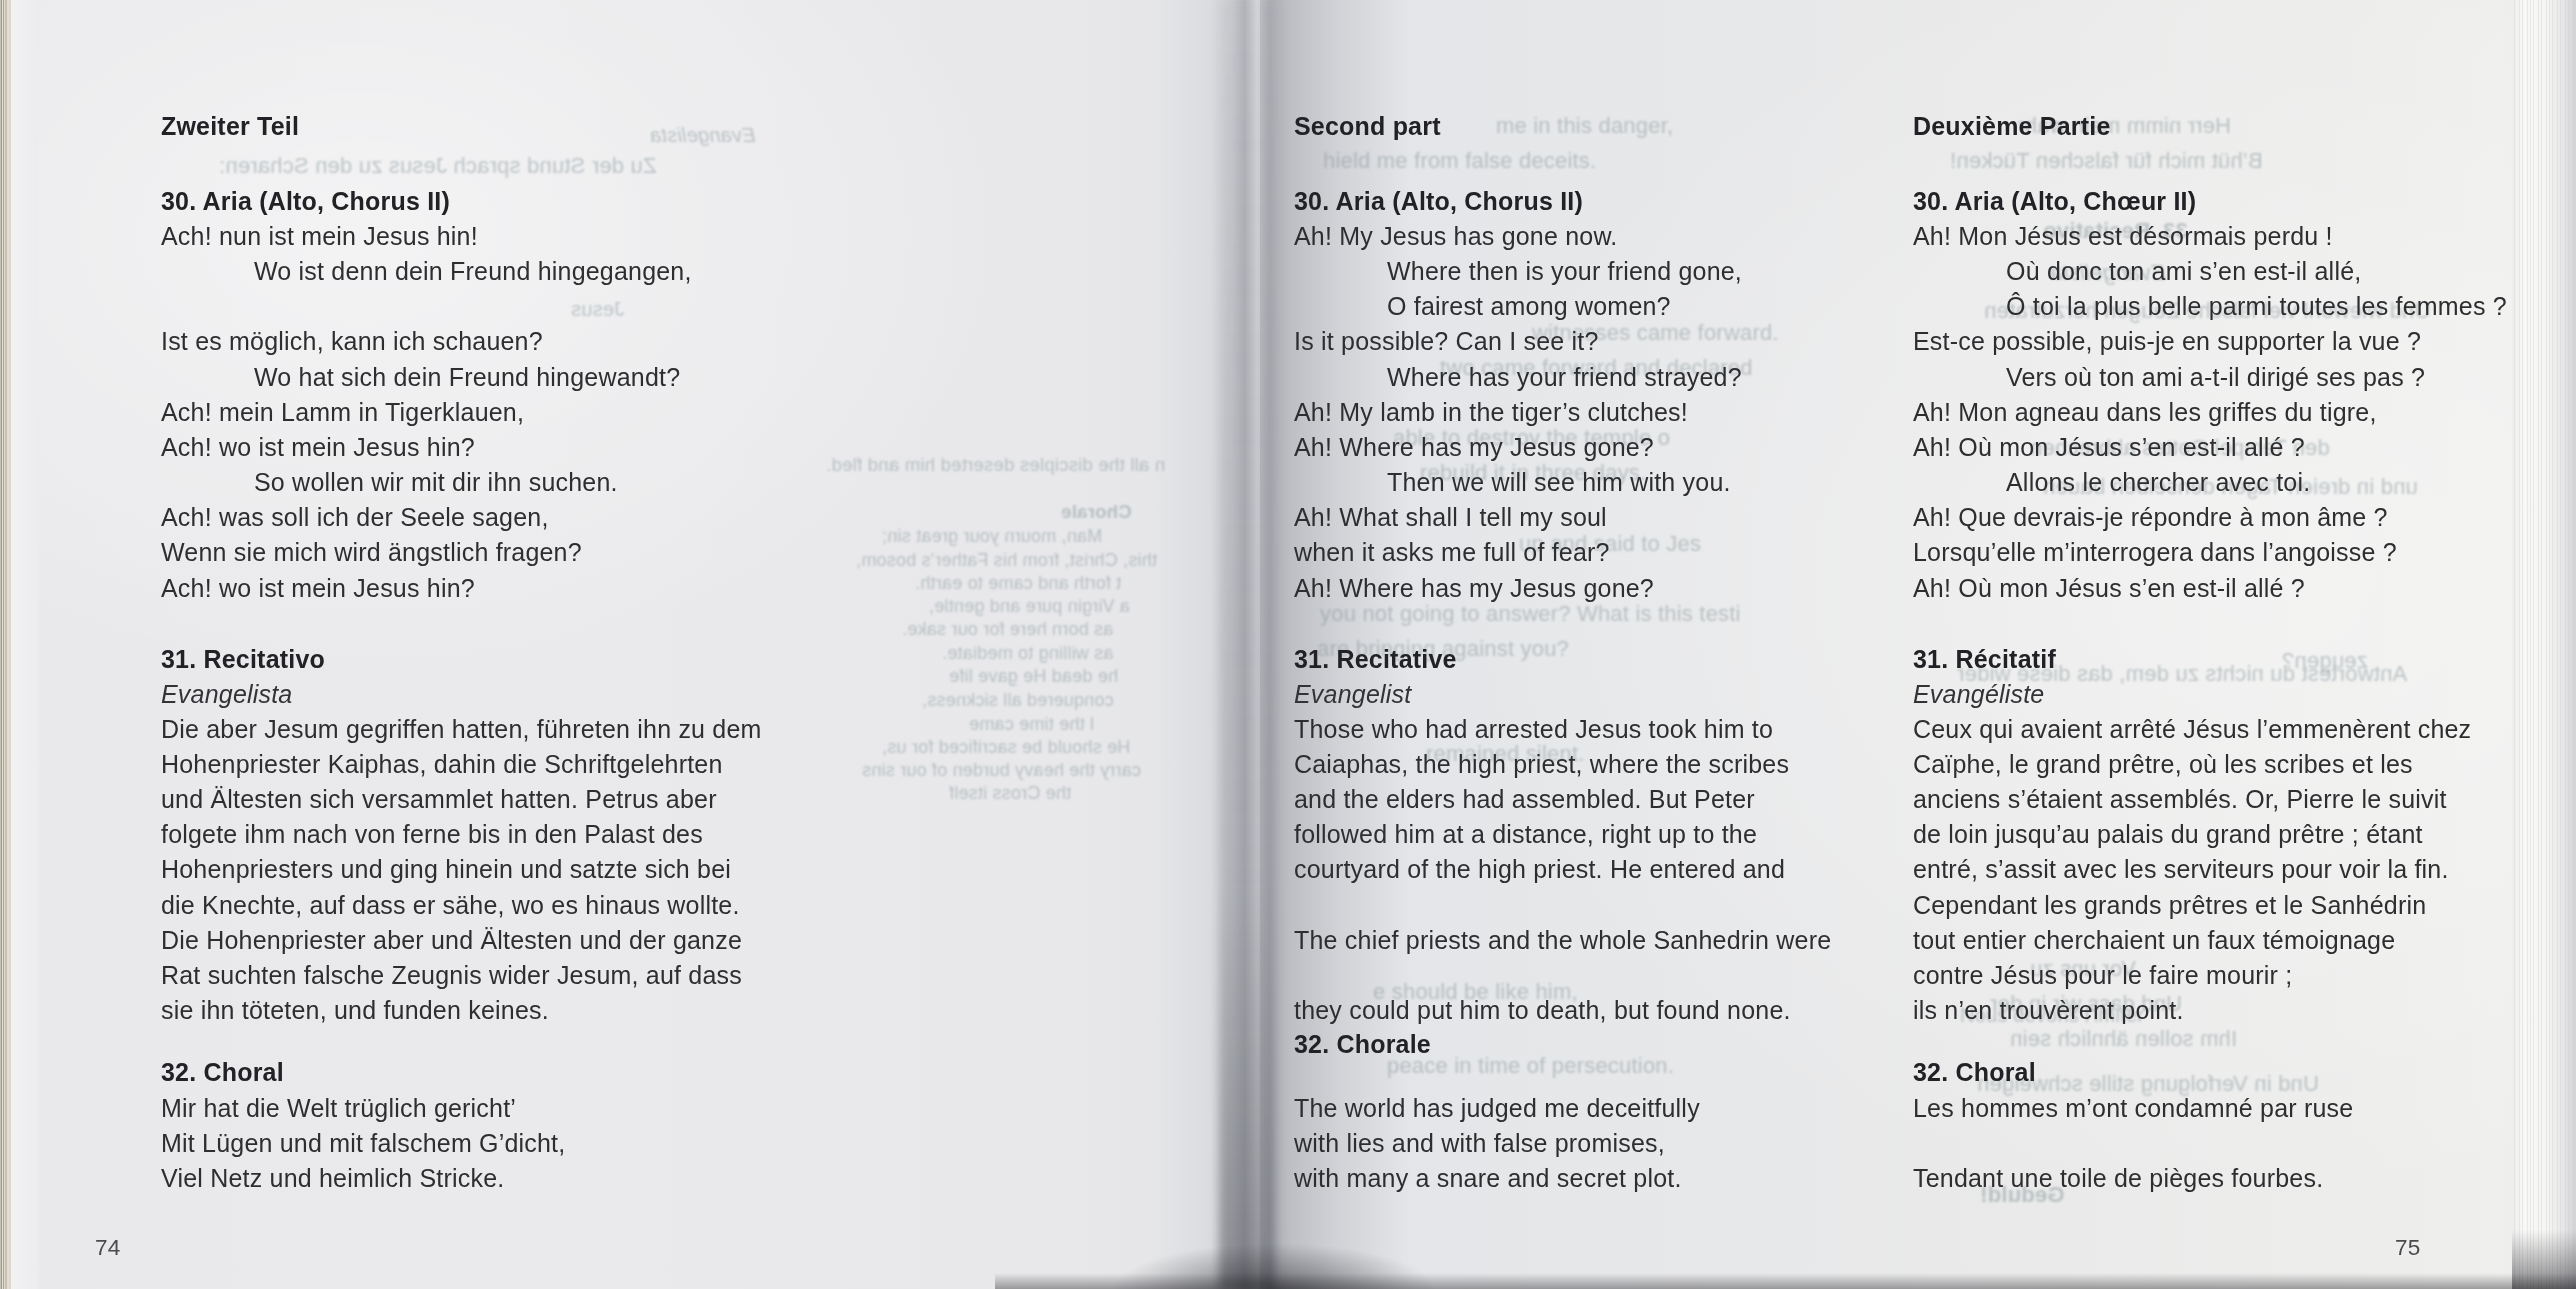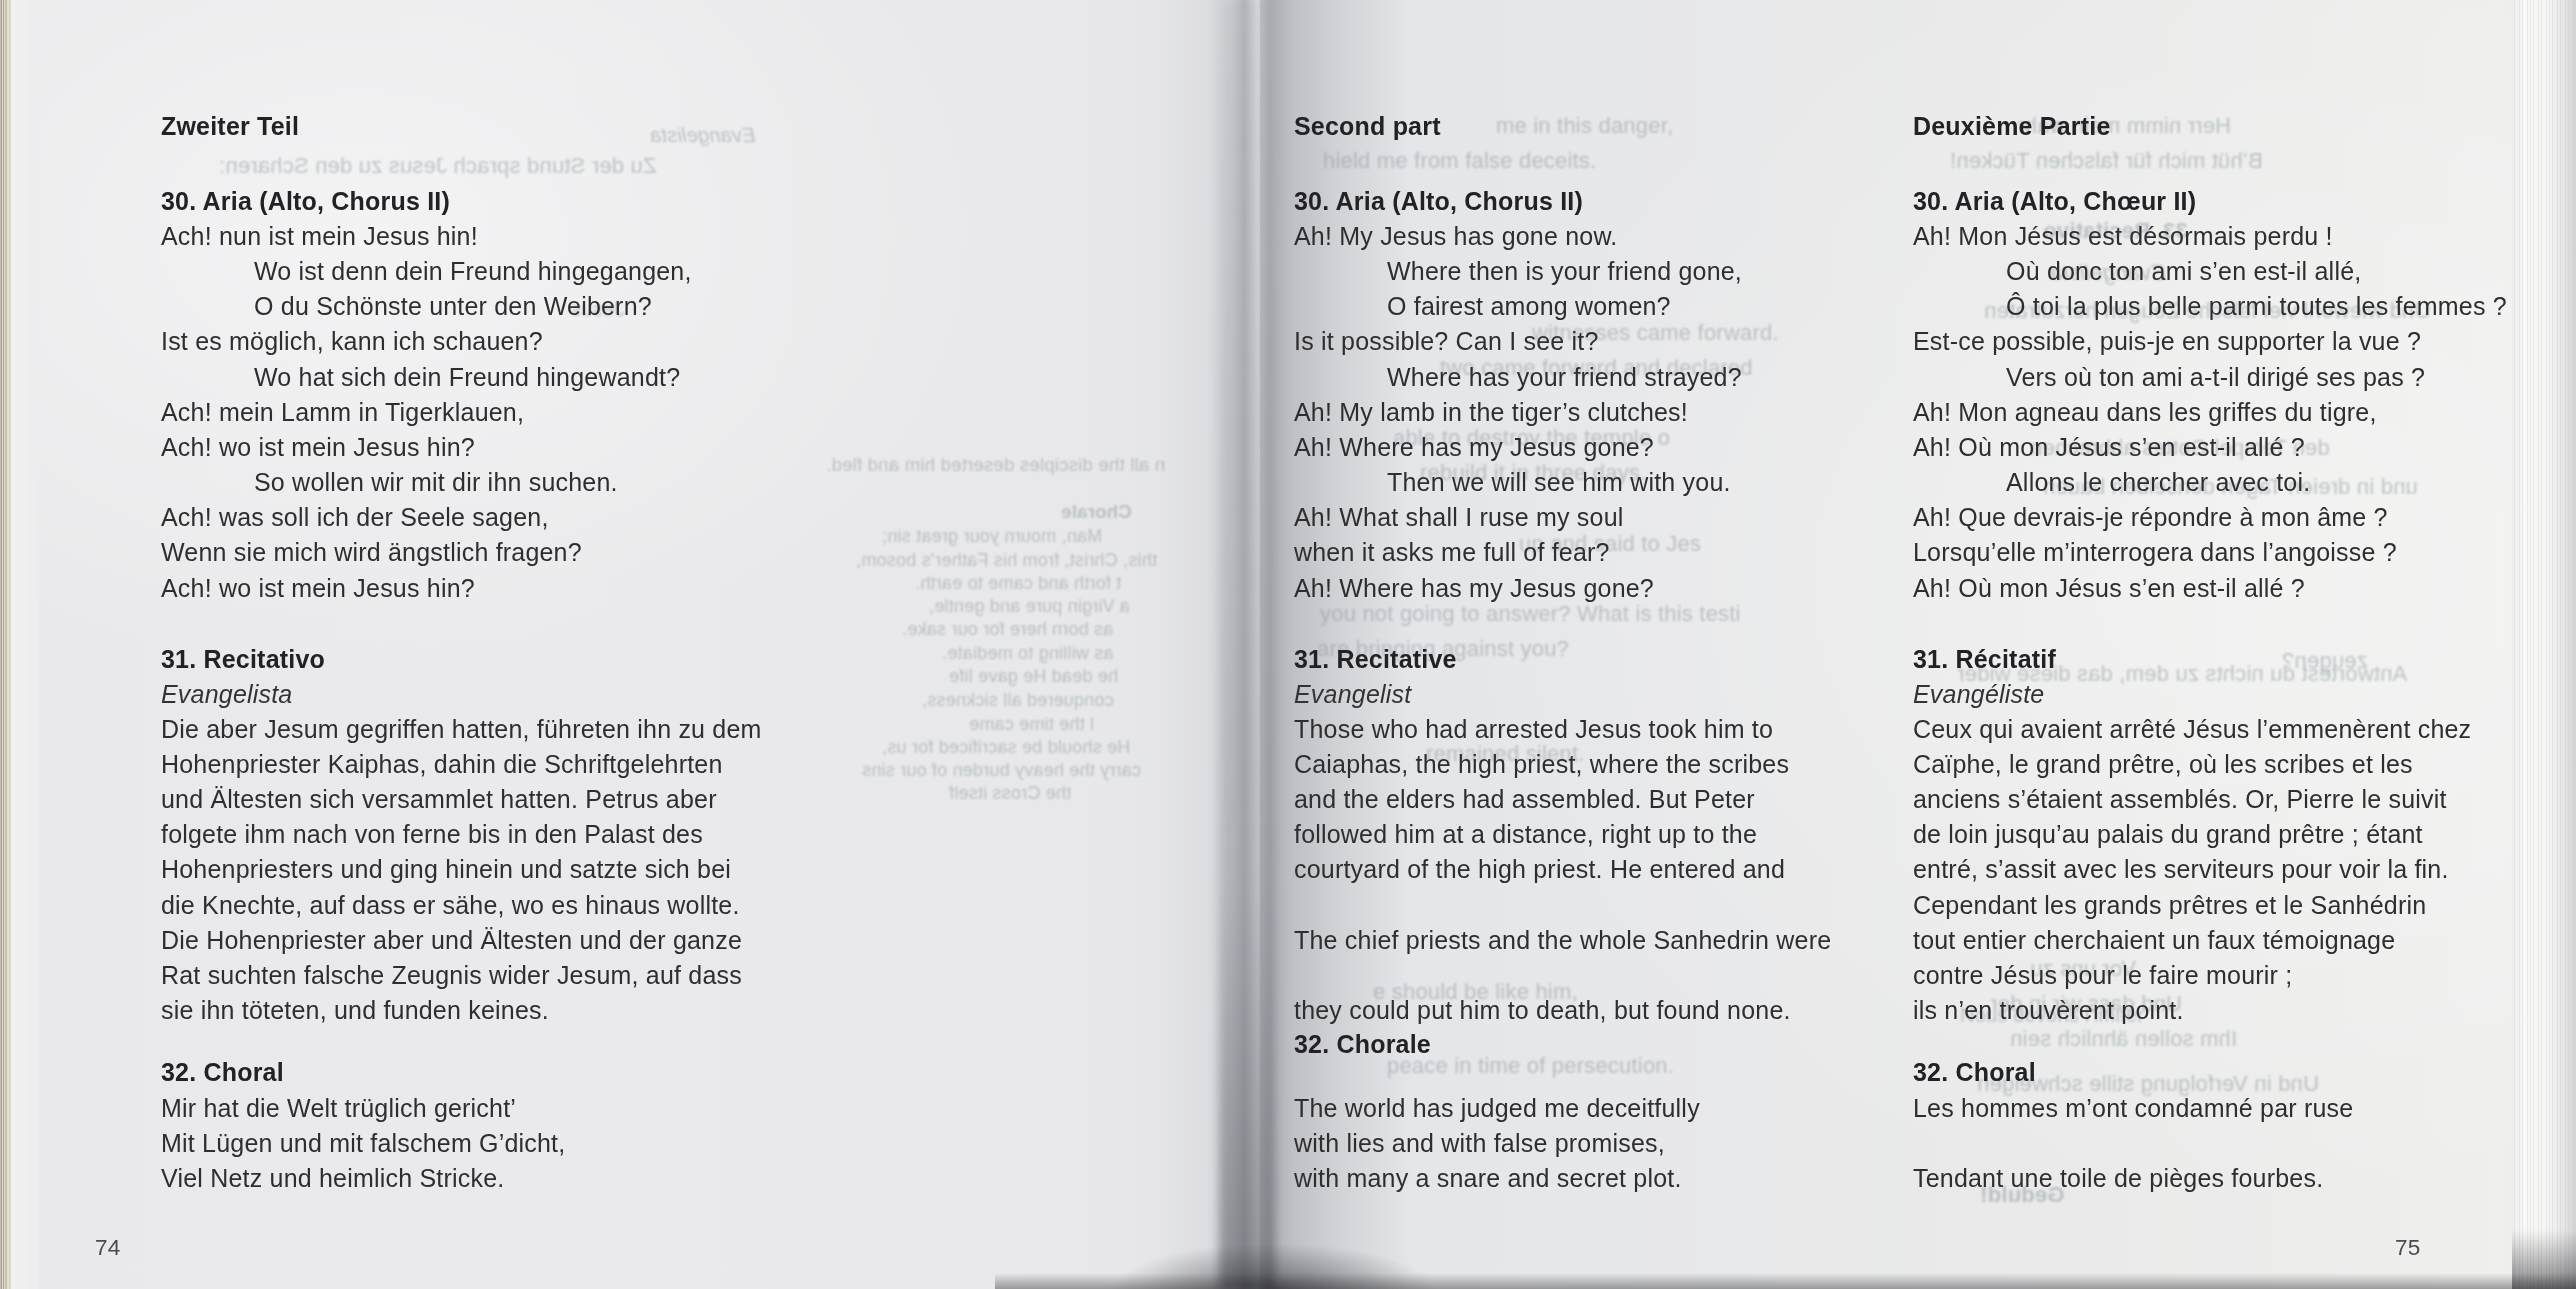--- a/index.html
+++ b/index.html
@@ -76,21 +76,20 @@
         <div class="ghost mir" style="left: 969px; top: 711px; font-size: 18px;">l the time came</div>
         <div class="ghost mir" style="left: 882px; top: 734px; font-size: 18px;">He should be sacrificed for us,</div>
         <div class="ghost mir" style="left: 862px; top: 757px; font-size: 18px;">carry the heavy burden of our sins</div>
         <div class="ghost mir" style="left: 949px; top: 780px; font-size: 18px;">the Cross itself</div>
       </div>
     <div class="column" style="left:161px;width:995px;">
         <div class="trow part-title" style="top: 109px;">Zweiter Teil</div>
         <div class="trow heading" style="top: 184px;">30. Aria (Alto, Chorus II)</div>
         <div class="trow line" style="top: 219px;">Ach! nun ist mein Jesus hin!</div>
         <div class="trow line indent" style="top: 254px;">Wo ist denn dein Freund hingegangen,</div>
-        <div class="trow line indent" style="top: 289px;">O du Schönste unter den Weibern?</div>
         <div class="trow line" style="top: 324px;">Ist es möglich, kann ich schauen?</div>
         <div class="trow line indent" style="top: 360px;">Wo hat sich dein Freund hingewandt?</div>
         <div class="trow line" style="top: 395px; text-align: right;">Ach! mein Lamm in Tigerklauen,</div>
         <div class="trow line" style="top: 430px;">Ach! wo ist mein Jesus hin?</div>
         <div class="trow line indent" style="top: 465px;">So wollen wir mit dir ihn suchen.</div>
         <div class="trow line" style="top: 500px;">Ach! was soll ich der Seele sagen,</div>
         <div class="trow line" style="top: 535px;">Wenn sie mich wird ängstlich fragen?</div>
         <div class="trow line" style="top: 571px;">Ach! wo ist mein Jesus hin?</div>
         <div class="trow heading" style="top: 642px;">31. Recitativo</div>
         <div class="trow speaker" style="top: 677px;">Evangelista</div>
@@ -151,21 +150,21 @@
         <div class="trow part-title" style="top: 109px;">Second part</div>
         <div class="trow heading" style="top: 184px;">30. Aria (Alto, Chorus II)</div>
         <div class="trow line" style="top: 219px;">Ah! My Jesus has gone now.</div>
         <div class="trow line indent" style="top: 254px;">Where then is your friend gone,</div>
         <div class="trow line indent" style="top: 289px;">O fairest among women?</div>
         <div class="trow line" style="top: 324px;">Is it possible? Can I see it?</div>
         <div class="trow line indent" style="top: 360px;">Where has your friend strayed?</div>
         <div class="trow line" style="top: 395px;">Ah! My lamb in the tiger’s clutches!</div>
         <div class="trow line" style="top: 430px;">Ah! Where has my Jesus gone?</div>
         <div class="trow line indent" style="top: 465px;">Then we will see him with you.</div>
-        <div class="trow line" style="top: 500px;">Ah! What shall I ruse my soul</div>
+        <div class="trow line" style="top: 500px;">Ah! What shall I tell my soul</div>
         <div class="trow line" style="top: 535px;">when it asks me full of fear?</div>
         <div class="trow line" style="top: 571px;">Ah! Where has my Jesus gone?</div>
         <div class="trow heading" style="top: 642px;">31. Recitative</div>
         <div class="trow speaker" style="top: 677px;">Evangelist</div>
         <div class="trow line" style="top: 712px;">Those who had arrested Jesus took him to</div>
         <div class="trow line" style="top: 747px;">Caiaphas, the high priest, where the scribes</div>
         <div class="trow line" style="top: 782px;">and the elders had assembled. But Peter</div>
         <div class="trow line" style="top: 817px;">followed him at a distance, right up to the</div>
         <div class="trow line" style="top: 852px;">courtyard of the high priest. He entered and</div>
         <div class="trow line" style="top: 923px;">The chief priests and the whole Sanhedrin were</div>

